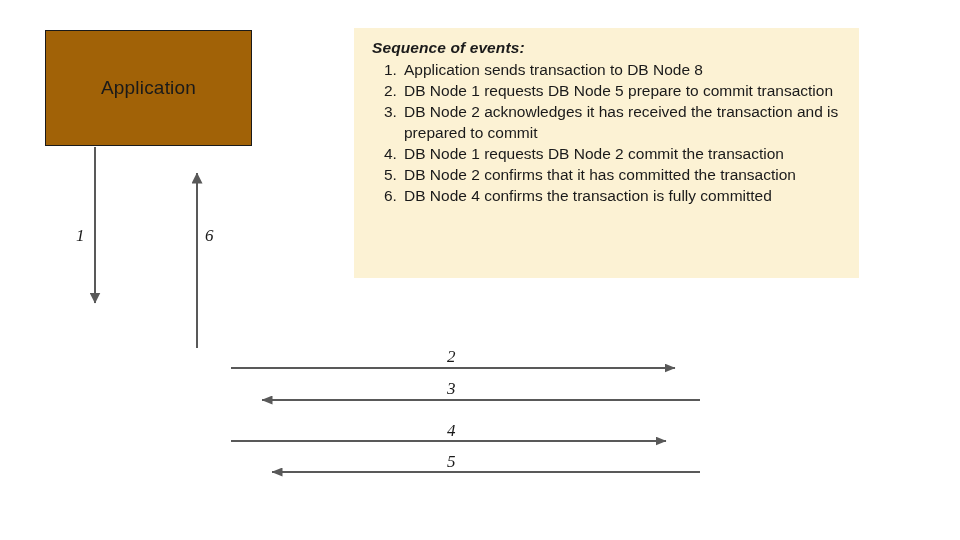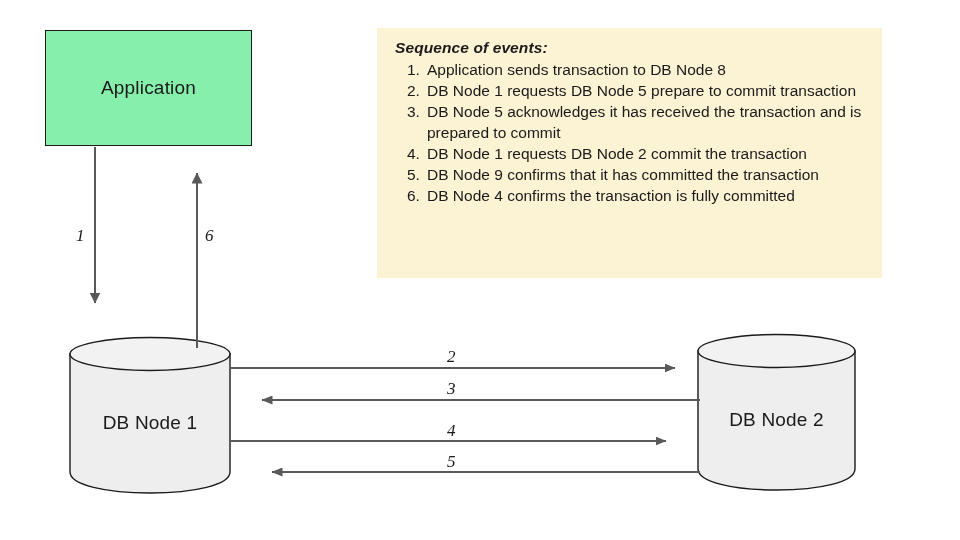--- a/index.html
+++ b/index.html
@@ -16,21 +16,21 @@
     font-family: "Liberation Sans", sans-serif;
   }
 
   
   #app-box {
     position: absolute;
     left: 45px;
     top: 30px;
     width: 207px;
     height: 116px;
-    background: #86efac;
+    background: #a16207;
     border: 1.4px solid #1a1a1a;
     box-sizing: border-box;
     display: flex;
     align-items: center;
     justify-content: center;
   }
   #app-box .node-label {
     font-size: 19px;
     color: #1a1a1a;
     letter-spacing: 0.2px;
@@ -91,21 +91,20 @@
   
   #legend {
     position: absolute;
     left: 354px;
     top: 28px;
     width: 505px;
     height: 250px;
     background: #fcf2d4;
     box-sizing: border-box;
     padding: 11px 10px 8px 14px;
-    margin-left: 23px;
   }
   #legend-title {
     font-size: 15.5px;
     font-weight: bold;
     font-style: italic;
     color: #1a1a1a;
     margin: 0 0 2px 4px;
     letter-spacing: 0.1px;
   }
   #legend-list {
@@ -134,35 +133,21 @@
 </style>
 </head>
 <body>
 
 <div id="canvas">
 
   <div id="app-box">
     <span class="node-label">Application</span>
   </div>
 
-  <div class="cylinder" id="db1">
-    <svg class="cyl-svg" width="164" height="160" viewBox="0 0 164 160">
-      <path d="M2,18 L2,136 C2,149 38,157 82,157 C126,157 162,149 162,136 L162,18 Z" fill="#eeeeee" stroke="#1a1a1a" stroke-width="1.4"></path>
-      <ellipse cx="82" cy="18" rx="80" ry="16.5" fill="#f2f2f2" stroke="#1a1a1a" stroke-width="1.4"></ellipse>
-    </svg>
-    <div class="cyl-text">DB Node 1</div>
-  </div>
-
-  <div class="cylinder" id="db2">
-    <svg class="cyl-svg" width="161" height="160" viewBox="0 0 161 160">
-      <path d="M2,18 L2,136 C2,149 37,157 80.5,157 C124,157 159,149 159,136 L159,18 Z" fill="#eeeeee" stroke="#1a1a1a" stroke-width="1.4"></path>
-      <ellipse cx="80.5" cy="18" rx="78.5" ry="16.5" fill="#f2f2f2" stroke="#1a1a1a" stroke-width="1.4"></ellipse>
-    </svg>
-    <div class="cyl-text">DB Node 2</div>
-  </div>
+
 
   <svg id="connectors" width="960" height="540" viewBox="0 0 960 540">
     <defs>
       <marker id="ah-right" markerWidth="11" markerHeight="9" refX="10.5" refY="4.5" orient="auto" markerUnits="userSpaceOnUse">
         <path d="M0,0 L11,4.5 L0,9 z" fill="#595959"></path>
       </marker>
       <marker id="ah-left" markerWidth="11" markerHeight="9" refX="10.5" refY="4.5" orient="auto" markerUnits="userSpaceOnUse">
         <path d="M0,0 L11,4.5 L0,9 z" fill="#595959"></path>
       </marker>
       <marker id="ah-down" markerWidth="11" markerHeight="11" refX="10.5" refY="5.5" orient="auto" markerUnits="userSpaceOnUse">
@@ -199,29 +184,29 @@
       <li>
         <span class="num">1.</span>
         <span class="txt">Application sends transaction to DB Node 8</span>
       </li>
       <li>
         <span class="num">2.</span>
         <span class="txt">DB Node 1 requests DB Node 5 prepare to commit transaction</span>
       </li>
       <li>
         <span class="num">3.</span>
-        <span class="txt">DB Node 5 acknowledges it has received the transaction and is prepared to commit</span>
+        <span class="txt">DB Node 2 acknowledges it has received the transaction and is prepared to commit</span>
       </li>
       <li>
         <span class="num">4.</span>
         <span class="txt">DB Node 1 requests DB Node 2 commit the transaction</span>
       </li>
       <li>
         <span class="num">5.</span>
-        <span class="txt">DB Node 9 confirms that it has committed the transaction</span>
+        <span class="txt">DB Node 2 confirms that it has committed the transaction</span>
       </li>
       <li>
         <span class="num">6.</span>
         <span class="txt">DB Node 4 confirms the transaction is fully committed</span>
       </li>
     </ol>
   </div>
 
 </div>
 

